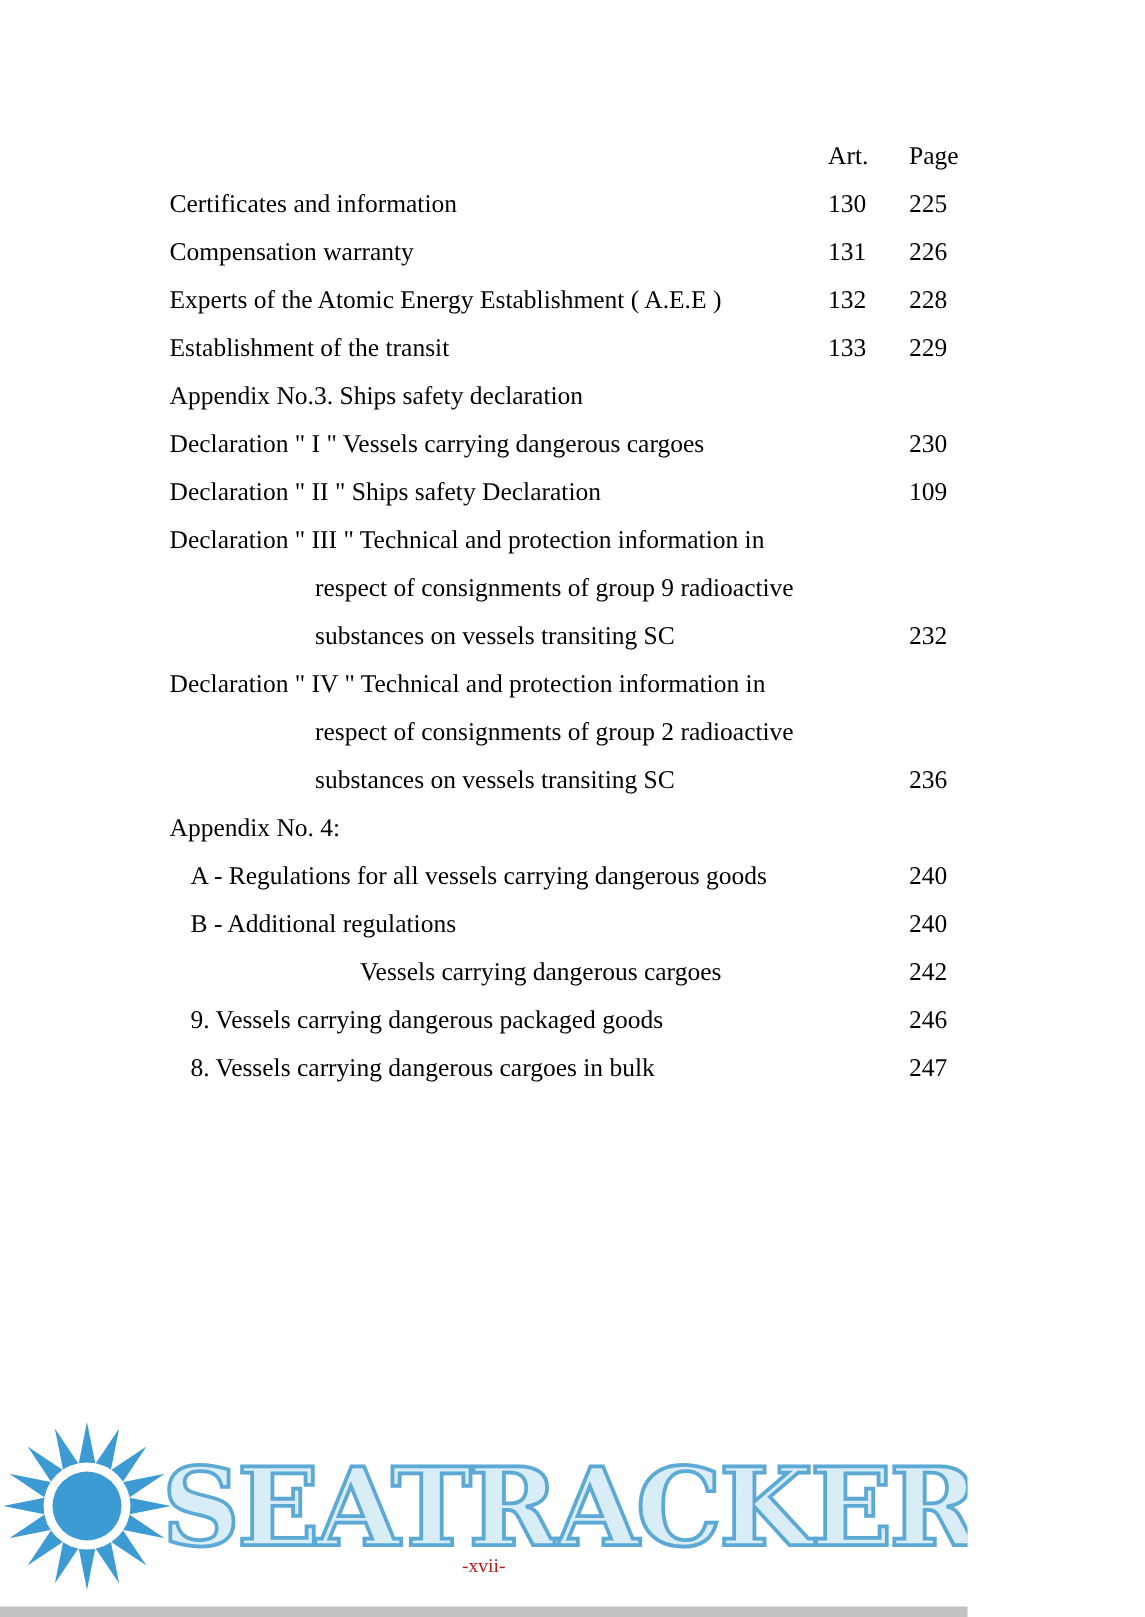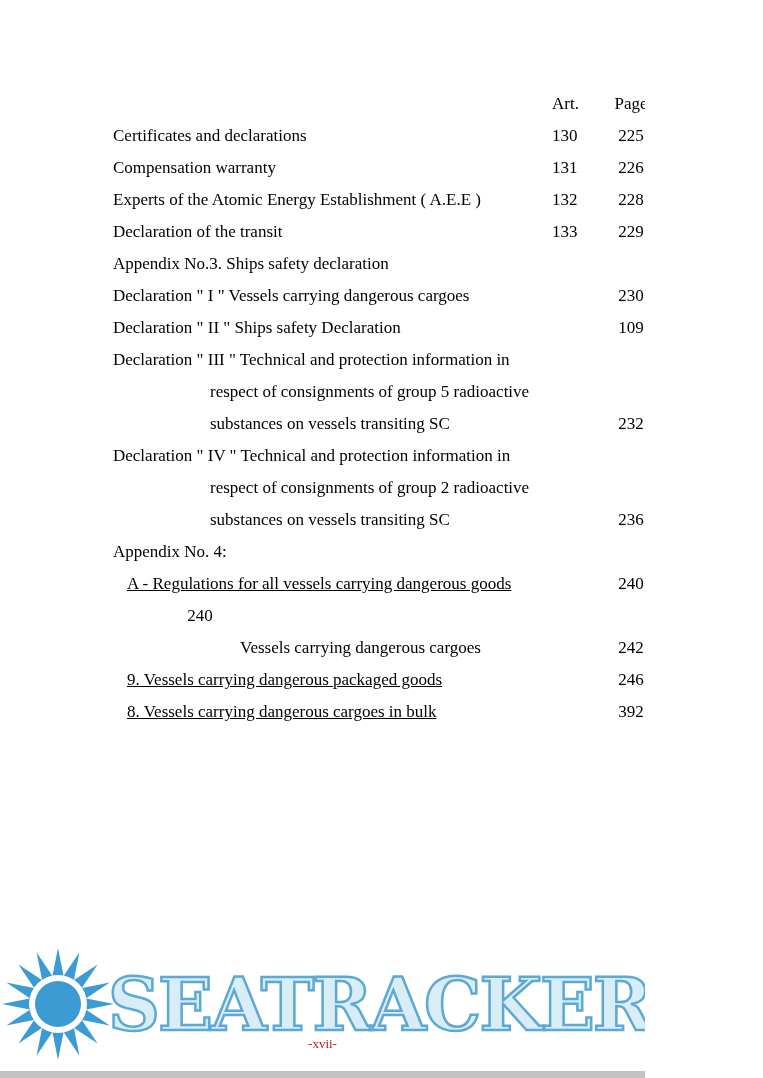--- a/index.html
+++ b/index.html
@@ -21,23 +21,23 @@
   .toc-header, .toc-row {
     display: flex;
     align-items: baseline;
     height: 32px;
     font-size: 17px;
     line-height: 32px;
   }
   .toc-text { flex: 1; white-space: nowrap; overflow: hidden; }
   .col-spacer { flex: 1; }
   .col-art  { width: 42px; margin-left: 8px;  text-align: left;  white-space: nowrap; }
-  .col-page { width: 50px; margin-left: 12px; text-align: center; white-space: nowrap; }
+  .col-page { width: 50px; margin-left: 12px; text-align: left; white-space: nowrap; }
   .indent-0 .toc-text { padding-left: 0; }
-  .indent-1 .toc-text { padding-left: 14px; text-decoration: underline; }
+  .indent-1 .toc-text { padding-left: 14px; }
   .indent-2 .toc-text { padding-left: 97px; }
   .indent-3 .toc-text { padding-left: 127px; }
   .watermark {
     position: absolute;
     left: 0;
     bottom: 18px;
     width: 763px;
     display: flex;
     align-items: center;
     pointer-events: none;
@@ -79,36 +79,36 @@
 <div class="page">
 
   <div class="toc">
     <div class="toc-header">
       <span class="col-spacer"></span>
       <span class="col-art">Art.</span>
       <span class="col-page">Page</span>
     </div>
     <div id="toc-rows">
         <div class="toc-row indent-0">
-          <span class="toc-text">Certificates and declarations</span>
+          <span class="toc-text">Certificates and information</span>
           <span class="col-art">130</span>
           <span class="col-page">225</span>
         </div>
         <div class="toc-row indent-0">
           <span class="toc-text">Compensation warranty</span>
           <span class="col-art">131</span>
           <span class="col-page">226</span>
         </div>
         <div class="toc-row indent-0">
           <span class="toc-text">Experts of the Atomic Energy Establishment ( A.E.E )</span>
           <span class="col-art">132</span>
           <span class="col-page">228</span>
         </div>
         <div class="toc-row indent-0">
-          <span class="toc-text">Declaration of the transit</span>
+          <span class="toc-text">Establishment of the transit</span>
           <span class="col-art">133</span>
           <span class="col-page">229</span>
         </div>
         <div class="toc-row indent-0">
           <span class="toc-text">Appendix No.3. Ships safety declaration</span>
           <span class="col-art"></span>
           <span class="col-page"></span>
         </div>
         <div class="toc-row indent-0">
           <span class="toc-text">Declaration " I "  Vessels carrying  dangerous cargoes</span>
@@ -119,21 +119,21 @@
           <span class="toc-text">Declaration " II "  Ships safety Declaration</span>
           <span class="col-art"></span>
           <span class="col-page">109</span>
         </div>
         <div class="toc-row indent-0">
           <span class="toc-text">Declaration " III " Technical and protection information in</span>
           <span class="col-art"></span>
           <span class="col-page"></span>
         </div>
         <div class="toc-row indent-2">
-          <span class="toc-text">respect  of consignments of group 5 radioactive</span>
+          <span class="toc-text">respect  of consignments of group 9 radioactive</span>
           <span class="col-art"></span>
           <span class="col-page"></span>
         </div>
         <div class="toc-row indent-2">
           <span class="toc-text">substances on vessels transiting SC</span>
           <span class="col-art"></span>
           <span class="col-page">232</span>
         </div>
         <div class="toc-row indent-0">
           <span class="toc-text">Declaration " IV " Technical and protection information in</span>
@@ -154,37 +154,38 @@
           <span class="toc-text">Appendix No. 4:</span>
           <span class="col-art"></span>
           <span class="col-page"></span>
         </div>
         <div class="toc-row indent-1">
           <span class="toc-text">A - Regulations for all vessels carrying dangerous goods</span>
           <span class="col-art"></span>
           <span class="col-page">240</span>
         </div>
         <div class="toc-row indent-1">
+          <span class="toc-text">B - Additional regulations</span>
           <span class="col-art"></span>
           <span class="col-page">240</span>
         </div>
         <div class="toc-row indent-3">
           <span class="toc-text">Vessels carrying dangerous cargoes</span>
           <span class="col-art"></span>
           <span class="col-page">242</span>
         </div>
         <div class="toc-row indent-1">
           <span class="toc-text">9. Vessels carrying dangerous packaged goods</span>
           <span class="col-art"></span>
           <span class="col-page">246</span>
         </div>
         <div class="toc-row indent-1">
           <span class="toc-text">8. Vessels carrying dangerous cargoes in bulk</span>
           <span class="col-art"></span>
-          <span class="col-page">392</span>
+          <span class="col-page">247</span>
         </div>
       </div>
   </div>
 
   <div class="watermark">
     <div class="sun-wrap">
       <svg width="112" height="112" viewBox="0 0 112 112">
         <g fill="#3d9bd3">
           <polygon points="56,0 50,30 62,30"></polygon>
           <polygon points="56,0 50,30 62,30" transform="rotate(22.5 56 56)"></polygon>

